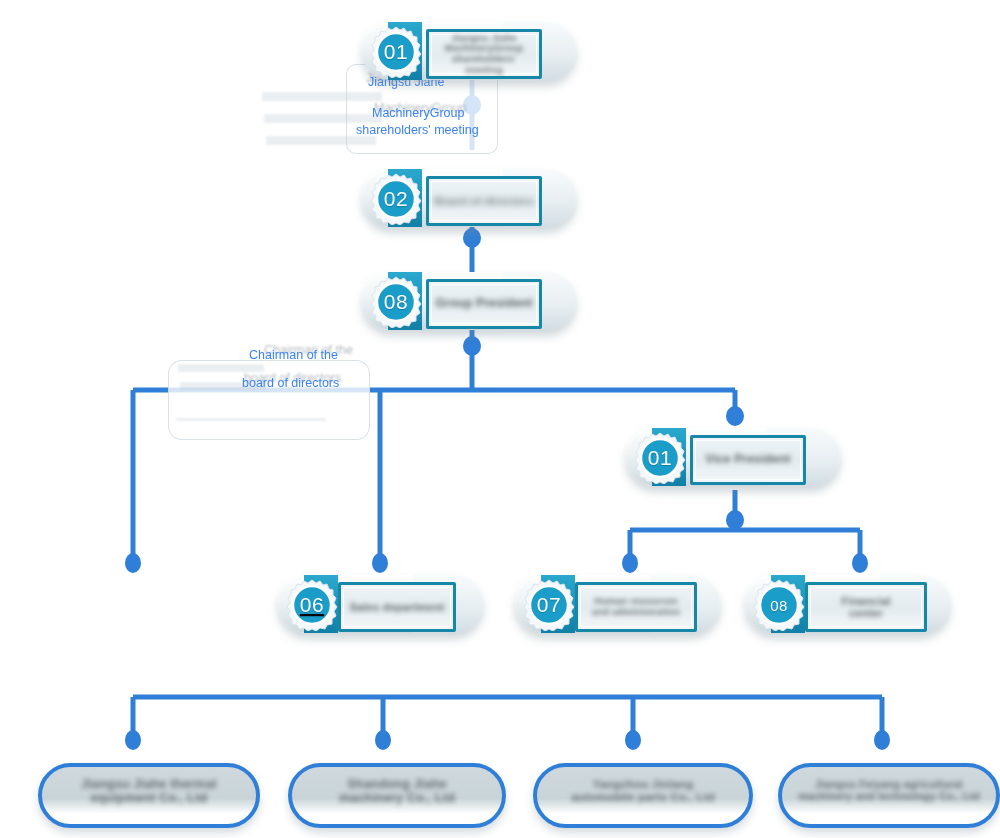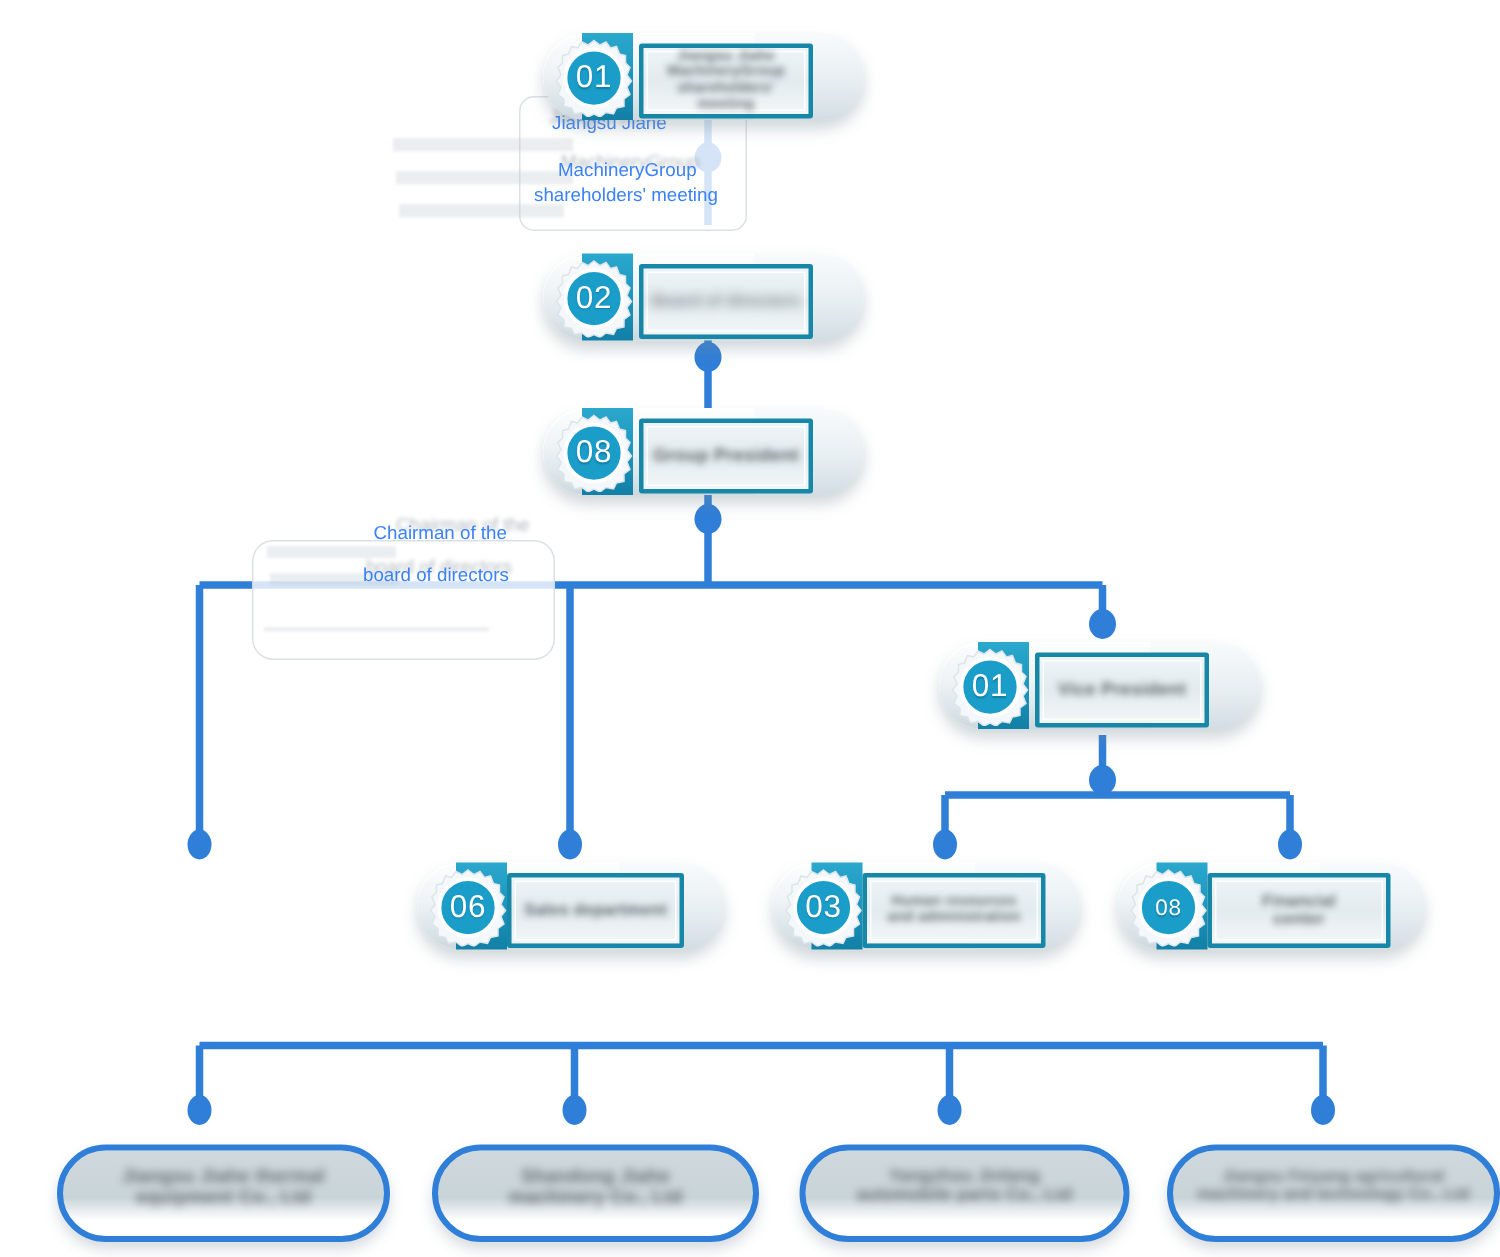--- a/index.html
+++ b/index.html
@@ -262,21 +262,21 @@
     </div>
   </div>
 
 
   <div class="gnode" style="left:278px;top:575px;width:205px;height:58px;">
     <div class="tail"></div>
     <div class="bluebar" style="left:26px;top:0;width:34px;height:58px;"></div>
     <div class="panel" style="left:60px;top:7px;width:112px;height:44px;">
       <div class="lbl" style="font-size:11px;white-space:pre-line;">Sales department</div>
     </div>
-    <div class="gear" style="left:8px;top:4px;width:52px;height:52px;">
+    <div class="gear" style="left:8px;top:4px;width:52px;height:52px;text-decoration:underline;">
       <svg width="52" height="52" viewBox="0 0 52 52">
         <g>
           <path d="M26 1 L30 4 L34 2 L37 6 L41 5 L43 10 L47 11 L47 16 L50 19 L48 24 L51 28 L48 32 L50 37 L46 40 L46 45 L41 46 L39 50 L34 49 L30 52 L26 50 L22 52 L18 49 L13 50 L11 46 L6 45 L6 40 L2 37 L4 32 L1 28 L4 24 L2 19 L5 16 L5 11 L9 10 L11 5 L15 6 L18 2 L22 4 Z" fill="#f4f8fa" stroke="#dbe5ea" stroke-width="1"></path>
           <circle cx="26" cy="26" r="19" fill="#1b9dc9"></circle>
           <circle cx="26" cy="26" r="19" fill="none" stroke="#ffffff" stroke-width="2.5"></circle>
         </g>
       </svg>
       <span class="num" style="font-size:21px;">06</span>
     </div>
   </div>
@@ -289,21 +289,21 @@
 and administration</div>
     </div>
     <div class="gear" style="left:8px;top:4px;width:52px;height:52px;">
       <svg width="52" height="52" viewBox="0 0 52 52">
         <g>
           <path d="M26 1 L30 4 L34 2 L37 6 L41 5 L43 10 L47 11 L47 16 L50 19 L48 24 L51 28 L48 32 L50 37 L46 40 L46 45 L41 46 L39 50 L34 49 L30 52 L26 50 L22 52 L18 49 L13 50 L11 46 L6 45 L6 40 L2 37 L4 32 L1 28 L4 24 L2 19 L5 16 L5 11 L9 10 L11 5 L15 6 L18 2 L22 4 Z" fill="#f4f8fa" stroke="#dbe5ea" stroke-width="1"></path>
           <circle cx="26" cy="26" r="19" fill="#1b9dc9"></circle>
           <circle cx="26" cy="26" r="19" fill="none" stroke="#ffffff" stroke-width="2.5"></circle>
         </g>
       </svg>
-      <span class="num" style="font-size:21px;">03</span>
+      <span class="num" style="font-size:21px;">07</span>
     </div>
   </div>
 
   <div class="gnode" style="left:745px;top:575px;width:205px;height:58px;">
     <div class="tail"></div>
     <div class="bluebar" style="left:26px;top:0;width:34px;height:58px;"></div>
     <div class="panel" style="left:60px;top:7px;width:116px;height:44px;">
       <div class="lbl" style="font-size:11px;white-space:pre-line;">Financial
 center</div>
     </div>

